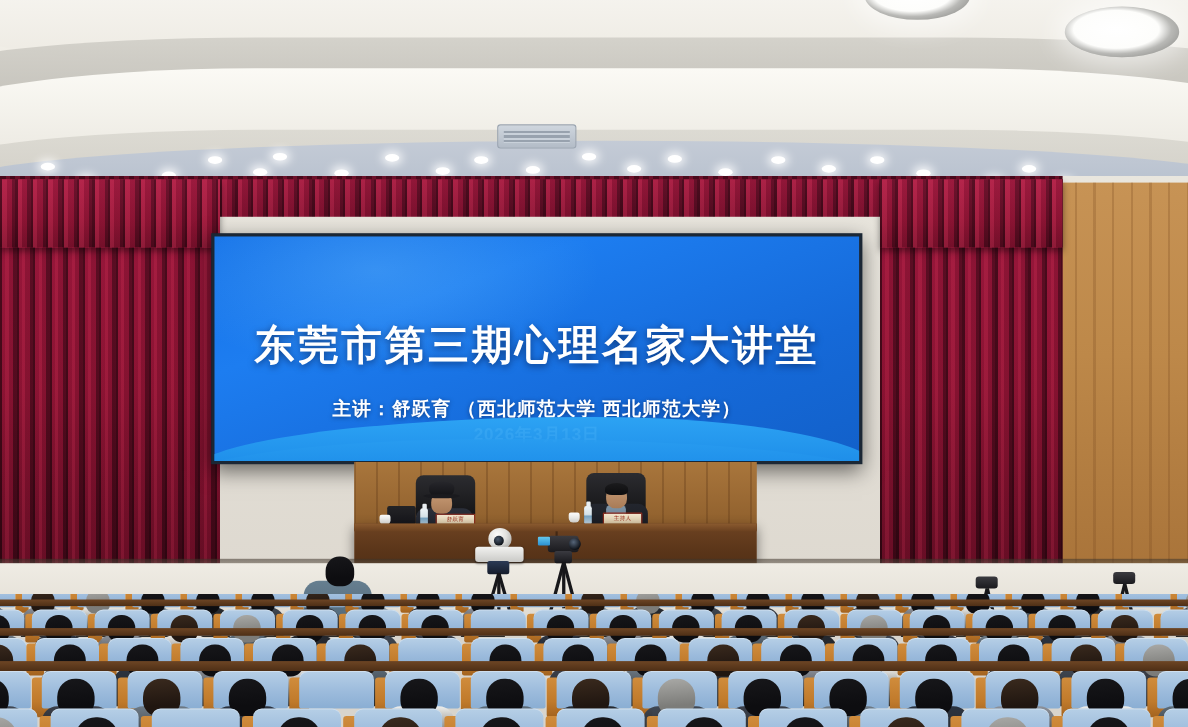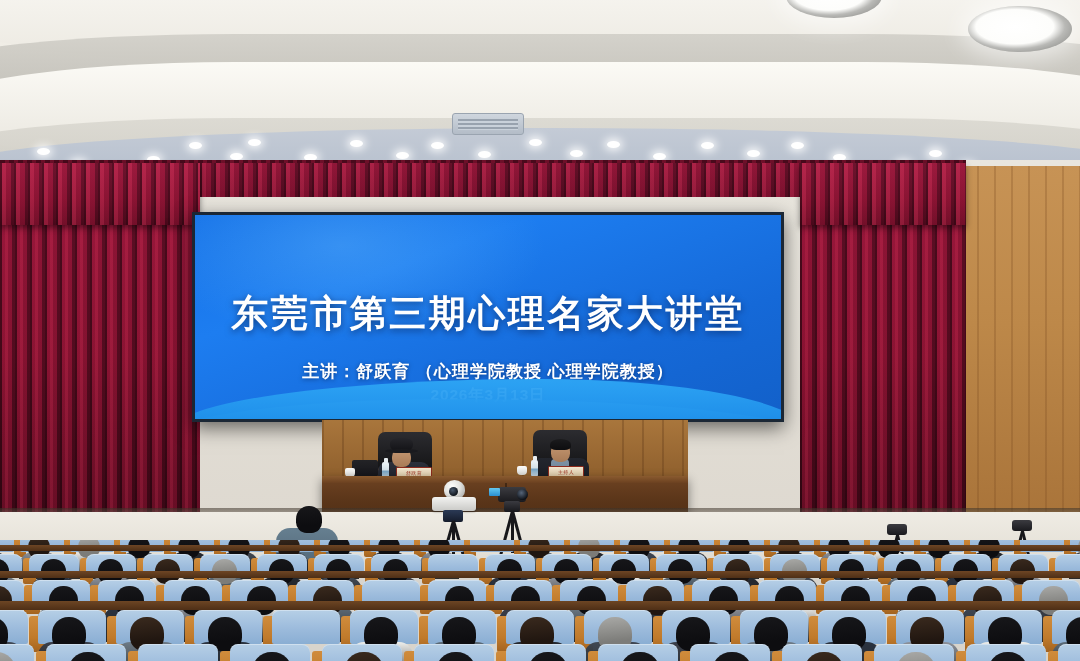--- a/index.html
+++ b/index.html
@@ -359,21 +359,21 @@
   <div class="valance-mid"></div>
   <div class="valance left"></div>
   <div class="valance right"></div>
 
   <div class="screen-frame">
     <div class="screen">
       <div class="screen-glow"></div>
 
 
       <div class="screen-title">东莞市第三期心理名家大讲堂</div>
-      <div class="screen-speaker">主讲：舒跃育 （心理学院教授 心理学院教授）</div>
+      <div class="screen-speaker">主讲：舒跃育 （西北师范大学 西北师范大学）</div>
       <div class="screen-date">2026年3月13日</div>
 
       <div class="screen-wave2"></div>
       <div class="screen-wave"></div>
     </div>
   </div>
 
   <div class="podium-backwall"></div>
 
   <div class="chair" style="left:378px; top:432px;"></div>

